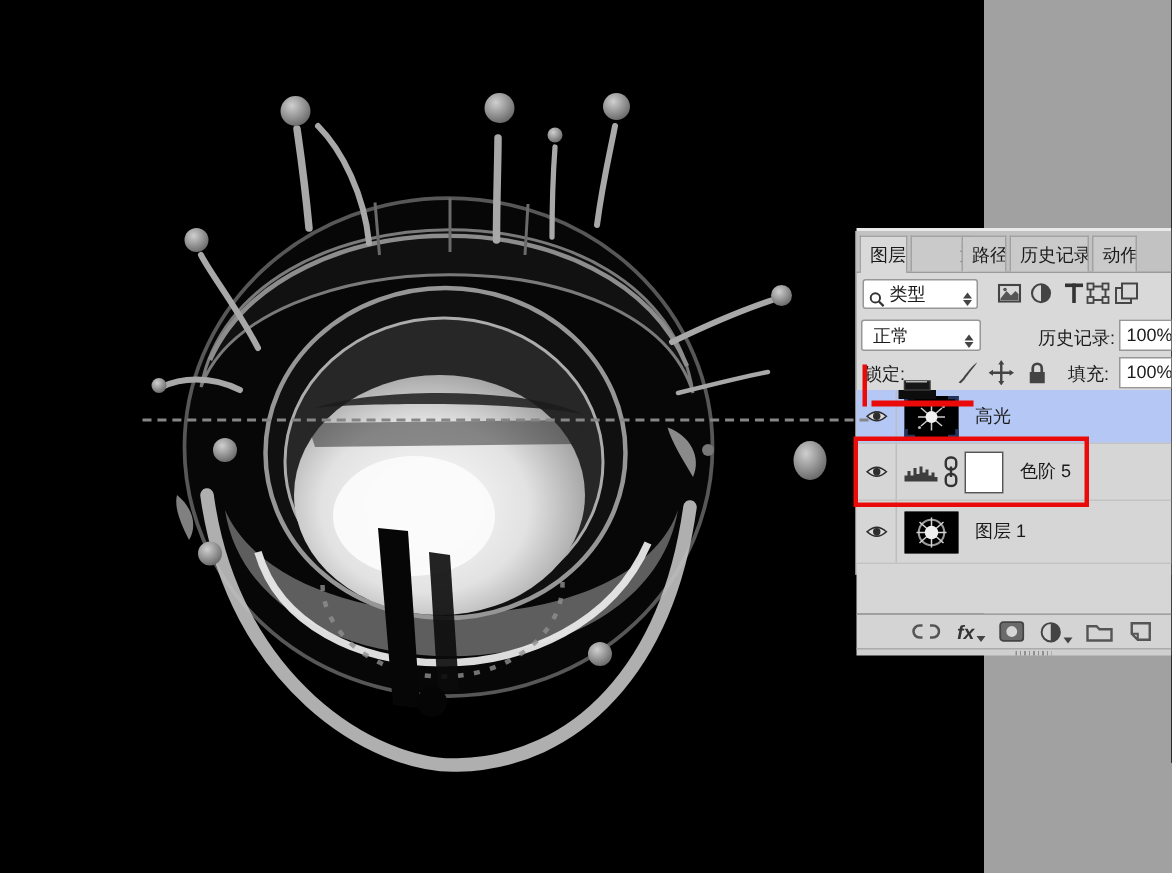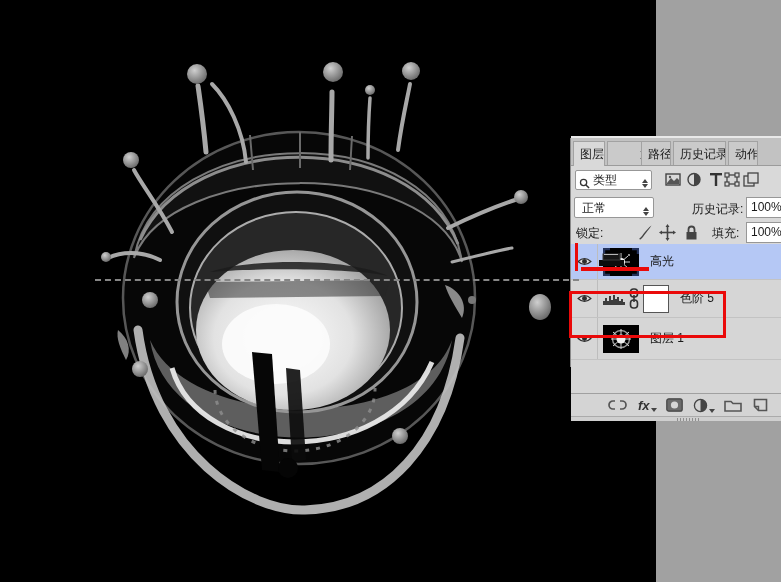--- a/index.html
+++ b/index.html
@@ -5,21 +5,21 @@
   html,body{margin:0;padding:0;background:#333;}
   #screen{position:relative;width:781px;height:582px;overflow:hidden;background:#000;
           font-family:"Liberation Sans","DejaVu Sans",sans-serif;}
 
   
   .canvas-svg{position:absolute;left:0;top:0;z-index:1;}
   .workspace-right{position:absolute;left:656px;top:0;width:125px;height:582px;
                    background:#a1a1a1;z-index:2;}
 
   
-  .panel{position:absolute;left:570px;top:138px;width:211px;height:229px;z-index:20;
+  .panel{position:absolute;left:570px;top:154px;width:211px;height:229px;z-index:20;
          background:#d9d9d9;border-left:1px solid #8a8a8a;border-bottom:1px solid #8a8a8a;
          box-sizing:border-box;font-size:12px;color:#1a1a1a;}
   .panel:before{content:"";position:absolute;left:0;top:-2px;width:100%;height:2px;background:#e9e9e9;}
 
   .tabs-bar{position:absolute;left:0;top:0;width:100%;height:28px;background:#c2c2c2;
             border-bottom:1px solid #9b9b9b;box-sizing:border-box;}
   .tab{position:absolute;top:3px;height:24px;line-height:24px;text-align:center;
        background:#cacaca;border:1px solid #a2a2a2;border-bottom:none;box-sizing:border-box;
        padding:0 6px;white-space:nowrap;overflow:hidden;}
   .tab.active{background:#d9d9d9;height:25px;}

